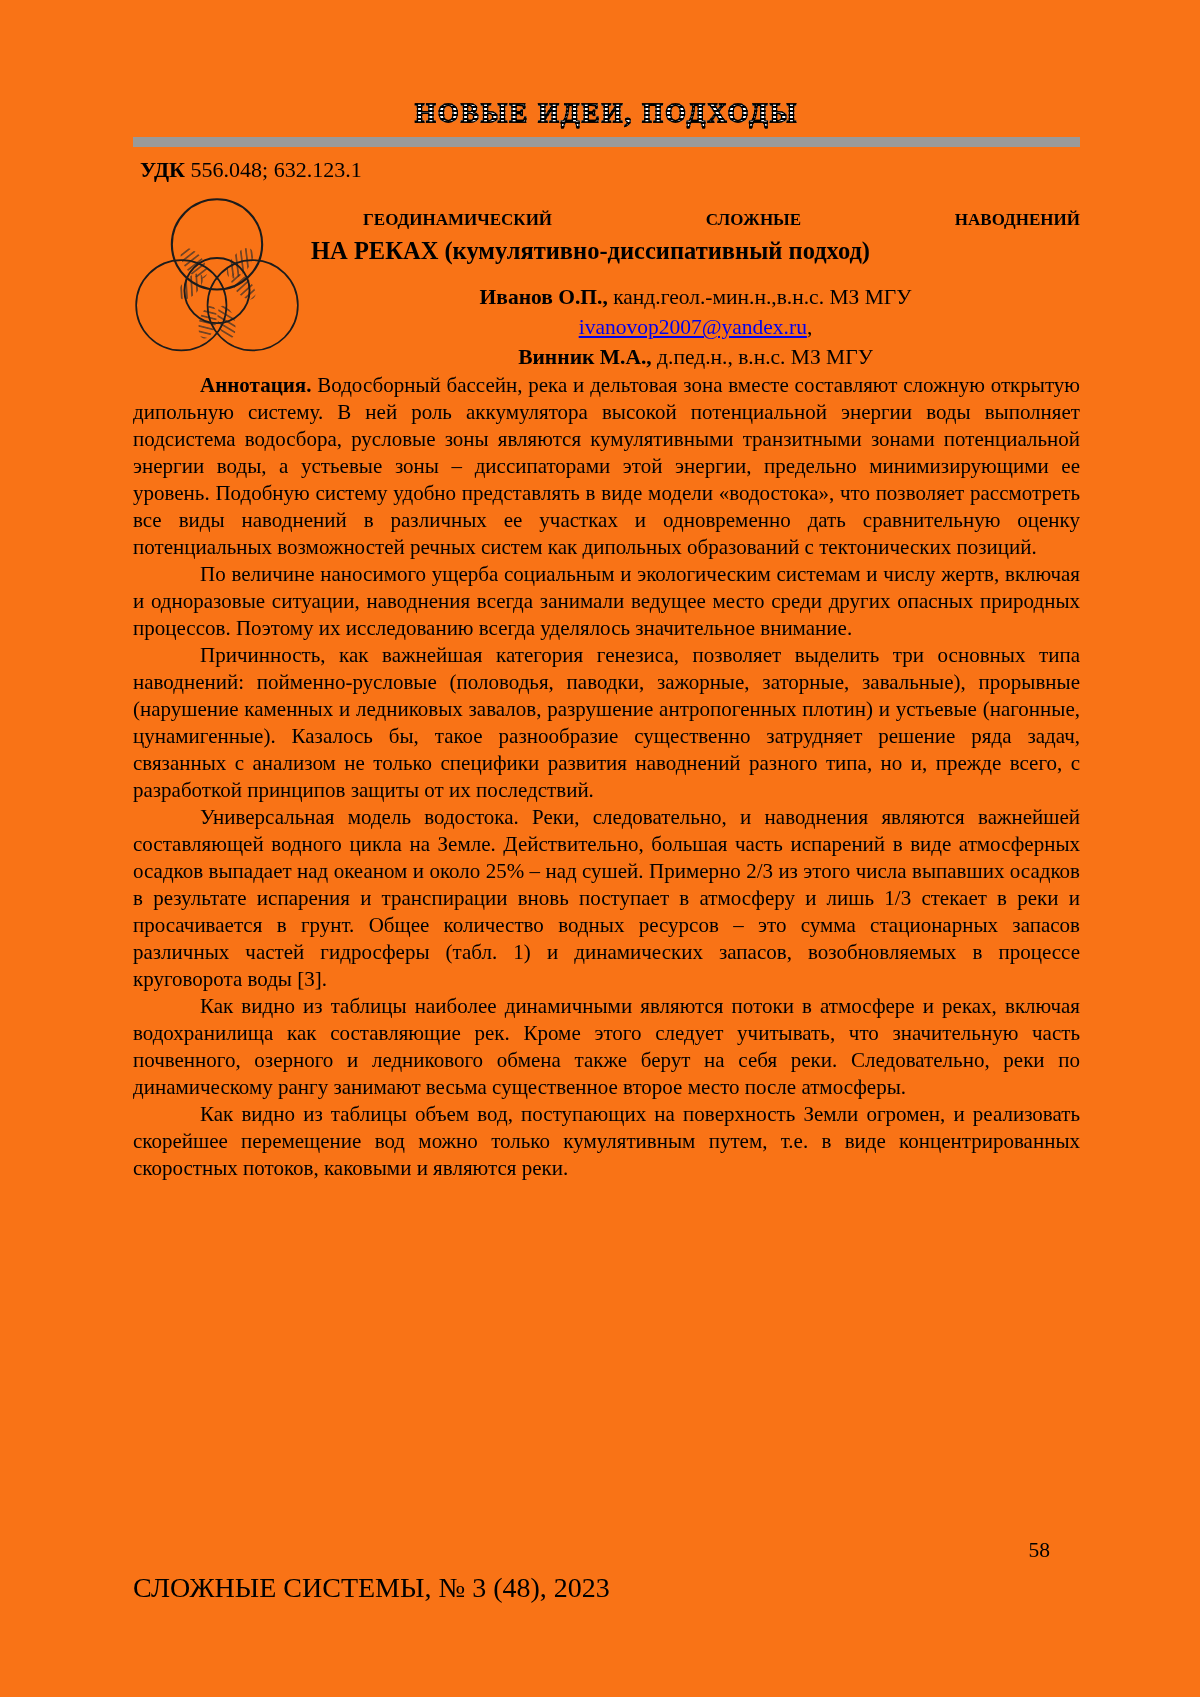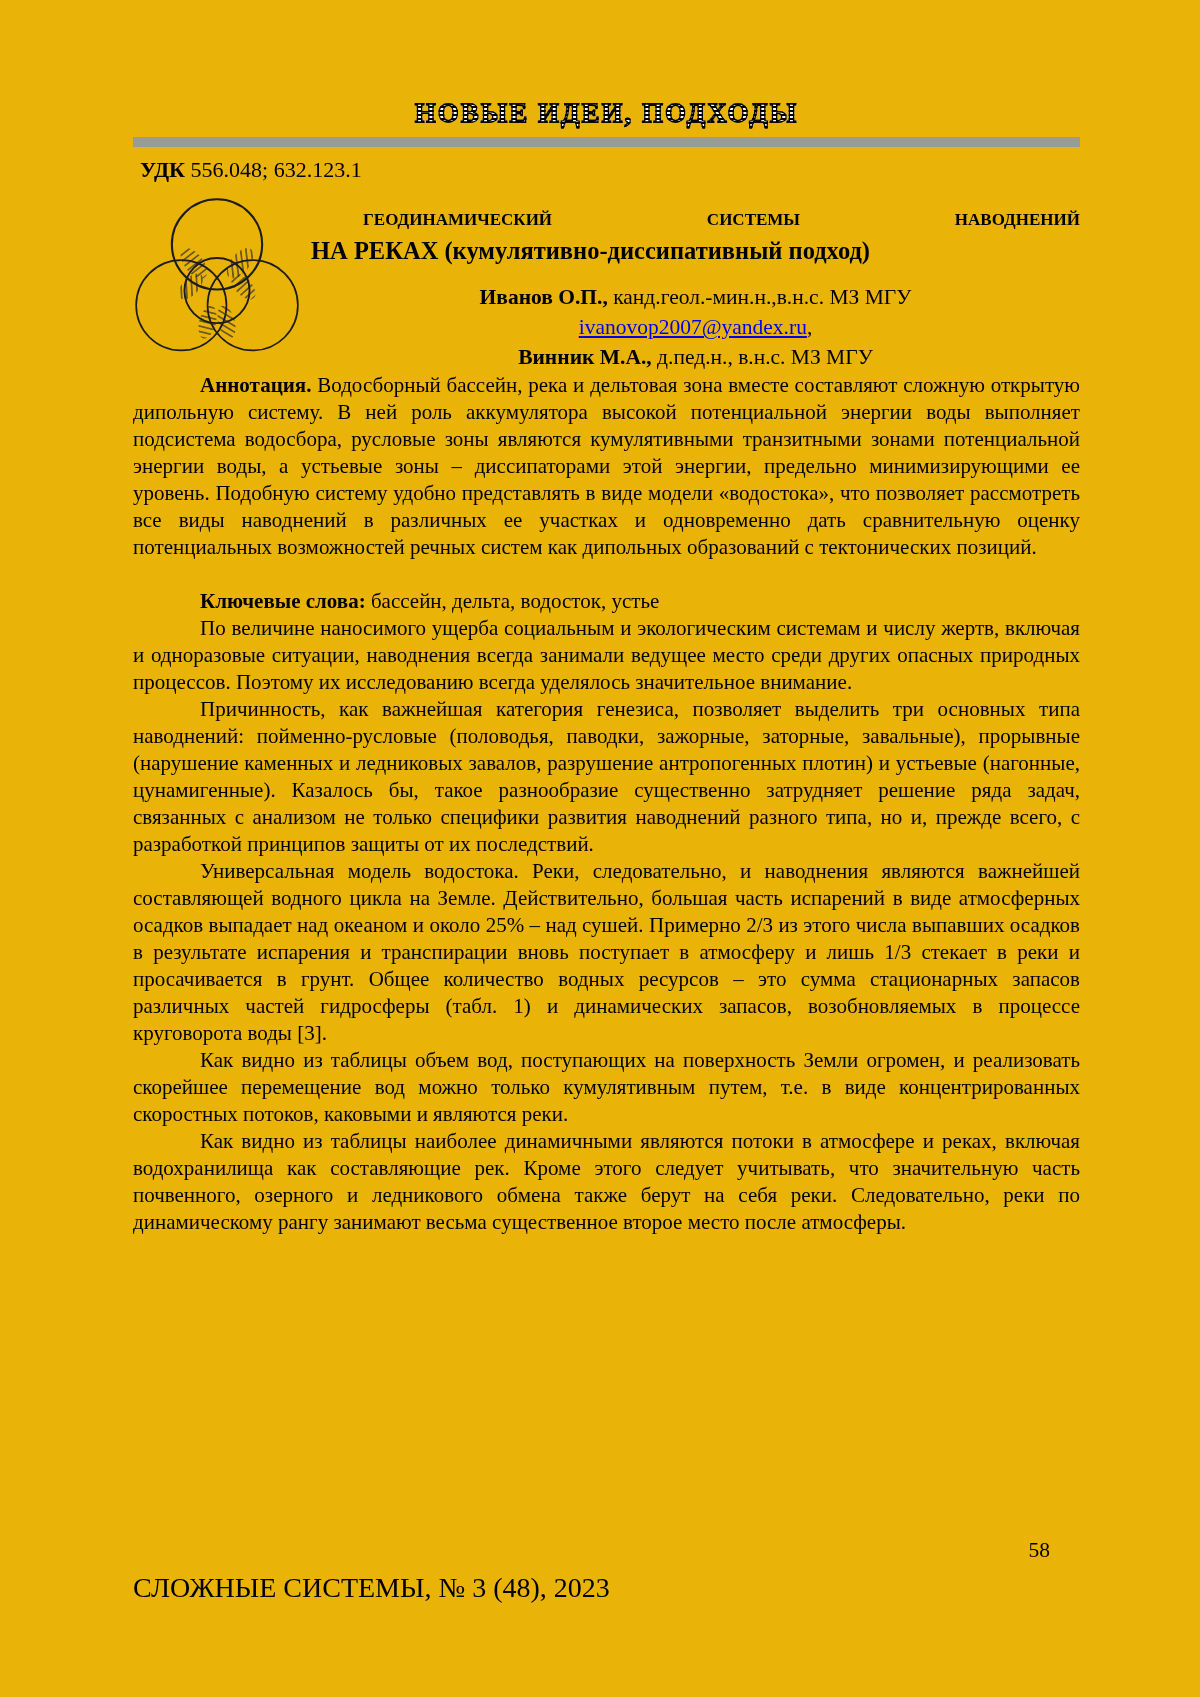--- a/index.html
+++ b/index.html
@@ -1,19 +1,19 @@
 <!DOCTYPE html>
 <html lang="ru"><head>
 <meta charset="utf-8">
 <style>
   html,body{margin:0;padding:0;background:#fff;}
   .page{
     position:relative;
     width:1200px;height:1697px;
-    background:#eab308;
+    background:#f97316;
     font-family:"Liberation Serif","DejaVu Serif",serif;
     color:#000;
     overflow:hidden;
   }
   .content{
     position:absolute;
     left:133px;right:120px;top:98px;
   }
   
   .masthead{
@@ -155,21 +155,21 @@
           <circle cx="80" cy="48" r="43" fill="none" stroke="#1c1c1c" stroke-width="2"></circle>
           <circle cx="46" cy="106" r="43" fill="none" stroke="#1c1c1c" stroke-width="1.6"></circle>
           <circle cx="114" cy="106" r="43" fill="none" stroke="#1c1c1c" stroke-width="1.6"></circle>
           <circle cx="80" cy="92" r="31" fill="none" stroke="#1c1c1c" stroke-width="1.8"></circle>
         </svg>
       </div>
 
       <div class="title-col">
         <div class="title-line1">
           <span>ГЕОДИНАМИЧЕСКИЙ</span>
-          <span>СИСТЕМЫ</span>
+          <span>СЛОЖНЫЕ</span>
           <span>НАВОДНЕНИЙ</span>
         </div>
         <div class="title-line2">НА РЕКАХ (кумулятивно-диссипативный подход)</div>
 
         <div class="authors">
           <div>
             <b>Иванов О.П.,</b><span> канд.геол.-мин.н.,в.н.с. МЗ МГУ</span>
           </div>
           <div>
             <a href="#" class="email">ivanovop2007@yandex.ru</a><span>,</span>
@@ -179,29 +179,26 @@
           </div>
         </div>
       </div>
     </div>
 
     <div class="bodytext">
       <p class="para abstract">
         <b>Аннотация.</b><span> Водосборный бассейн, река и дельтовая зона вместе составляют сложную открытую дипольную систему. В ней роль аккумулятора высокой потенциальной энергии воды выполняет подсистема водосбора, русловые зоны являются кумулятивными транзитными зонами потенциальной энергии воды, а устьевые зоны – диссипаторами этой энергии, предельно минимизирующими ее уровень. Подобную систему удобно представлять в виде модели «водостока», что позволяет рассмотреть все виды наводнений в различных ее участках и одновременно дать сравнительную оценку потенциальных возможностей речных систем как дипольных образований с тектонических позиций.</span>
       </p>
 
-      <p class="para keywords">
-        <b>Ключевые слова:</b><span> бассейн, дельта, водосток, устье</span>
-      </p>
 
 
       <p class="para">По величине наносимого ущерба социальным и экологическим системам и числу жертв, включая и одноразовые ситуации, наводнения всегда занимали ведущее место среди других опасных природных процессов. Поэтому их исследованию всегда уделялось значительное внимание.</p>
       <p class="para">Причинность, как важнейшая категория генезиса, позволяет выделить три основных типа наводнений: пойменно-русловые (половодья, паводки, зажорные, заторные, завальные), прорывные (нарушение каменных и ледниковых завалов, разрушение антропогенных плотин) и устьевые (нагонные, цунамигенные). Казалось бы, такое разнообразие существенно затрудняет решение ряда задач, связанных с анализом не только специфики развития наводнений разного типа, но и, прежде всего, с разработкой принципов защиты от их последствий.</p>
       <p class="para">Универсальная модель водостока. Реки, следовательно, и наводнения являются важнейшей составляющей водного цикла на Земле. Действительно, большая часть испарений в виде атмосферных осадков выпадает над океаном и около 25% – над сушей. Примерно 2/3 из этого числа выпавших осадков в результате испарения и транспирации вновь поступает в атмосферу и лишь 1/3 стекает в реки и просачивается в грунт. Общее количество водных ресурсов – это сумма стационарных запасов различных частей гидросферы (табл. 1) и динамических запасов, возобновляемых в процессе круговорота воды [3].</p>
+      <p class="para">Как видно из таблицы наиболее динамичными являются потоки в атмосфере и реках, включая водохранилища как составляющие рек. Кроме этого следует учитывать, что значительную часть почвенного, озерного и ледникового обмена также берут на себя реки. Следовательно, реки по динамическому рангу занимают весьма существенное второе место после атмосферы.</p>
       <p class="para">Как видно из таблицы объем вод, поступающих на поверхность Земли огромен, и реализовать скорейшее перемещение вод можно только кумулятивным путем, т.е. в виде концентрированных скоростных потоков, каковыми и являются реки.</p>
-      <p class="para">Как видно из таблицы наиболее динамичными являются потоки в атмосфере и реках, включая водохранилища как составляющие рек. Кроме этого следует учитывать, что значительную часть почвенного, озерного и ледникового обмена также берут на себя реки. Следовательно, реки по динамическому рангу занимают весьма существенное второе место после атмосферы.</p>
     </div>
 
   </div>
 
   <div class="pagenum">58</div>
   <div class="journal">СЛОЖНЫЕ СИСТЕМЫ, № 3 (48), 2023</div>
 </div>
 
 </body></html>

